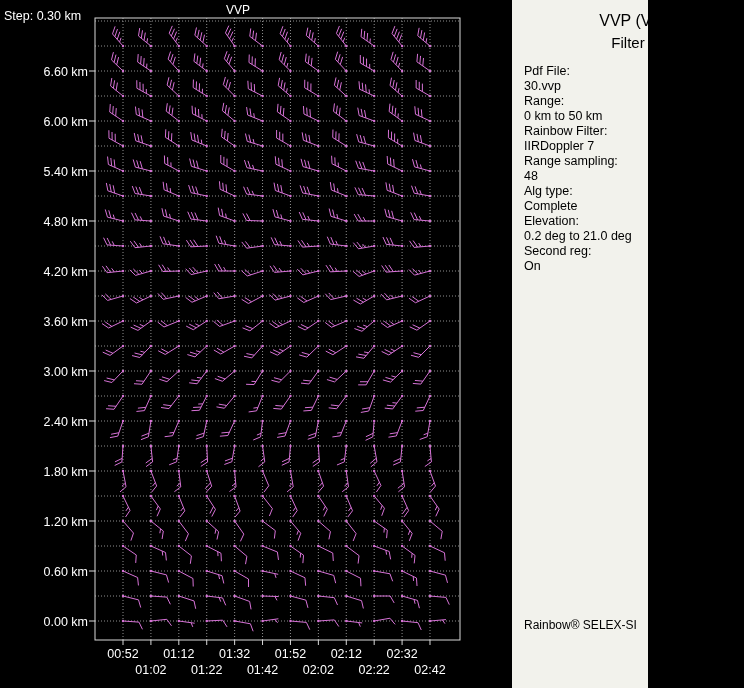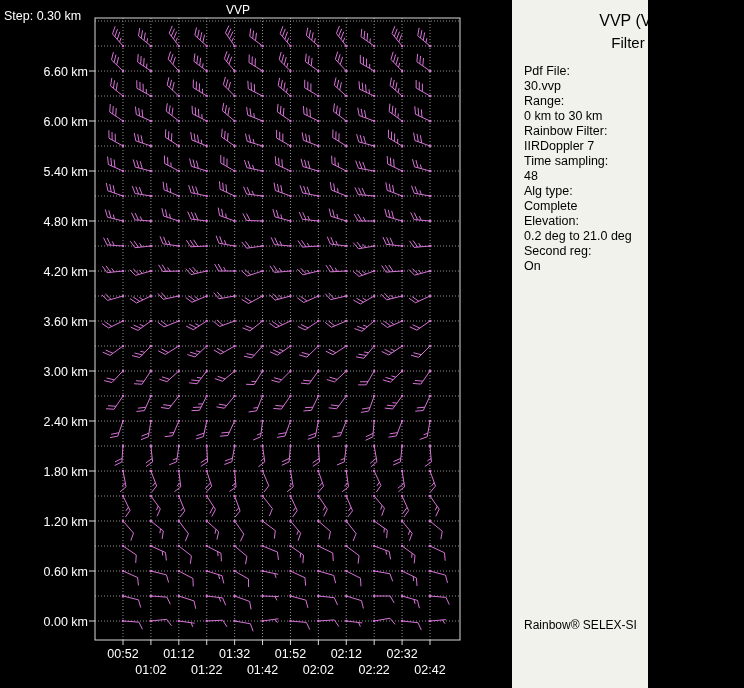--- a/index.html
+++ b/index.html
@@ -1974,28 +1974,28 @@
   <div class="info-panel">
     <div class="panel-title">VVP (V)</div>
     <div class="panel-site">Filter</div>
     <div class="fields" id="fields">
         <div class="field-row">
           <span class="field-label">Pdf File:</span>
           <span class="field-value">30.vvp</span>
         </div>
         <div class="field-row">
           <span class="field-label">Range:</span>
-          <span class="field-value">0 km to 30 km</span>
+          <span class="field-value">0 km to 50 km</span>
         </div>
         <div class="field-row">
           <span class="field-label">Rainbow Filter:</span>
           <span class="field-value">IIRDoppler 7</span>
         </div>
         <div class="field-row inline">
-          <span class="field-label">Time sampling:</span>
+          <span class="field-label">Range sampling:</span>
           <span class="field-value">48</span>
         </div>
         <div class="field-row">
           <span class="field-label">Alg type:</span>
           <span class="field-value">Complete</span>
         </div>
         <div class="field-row">
           <span class="field-label">Elevation:</span>
           <span class="field-value">0.2 deg to 21.0 deg</span>
         </div>

